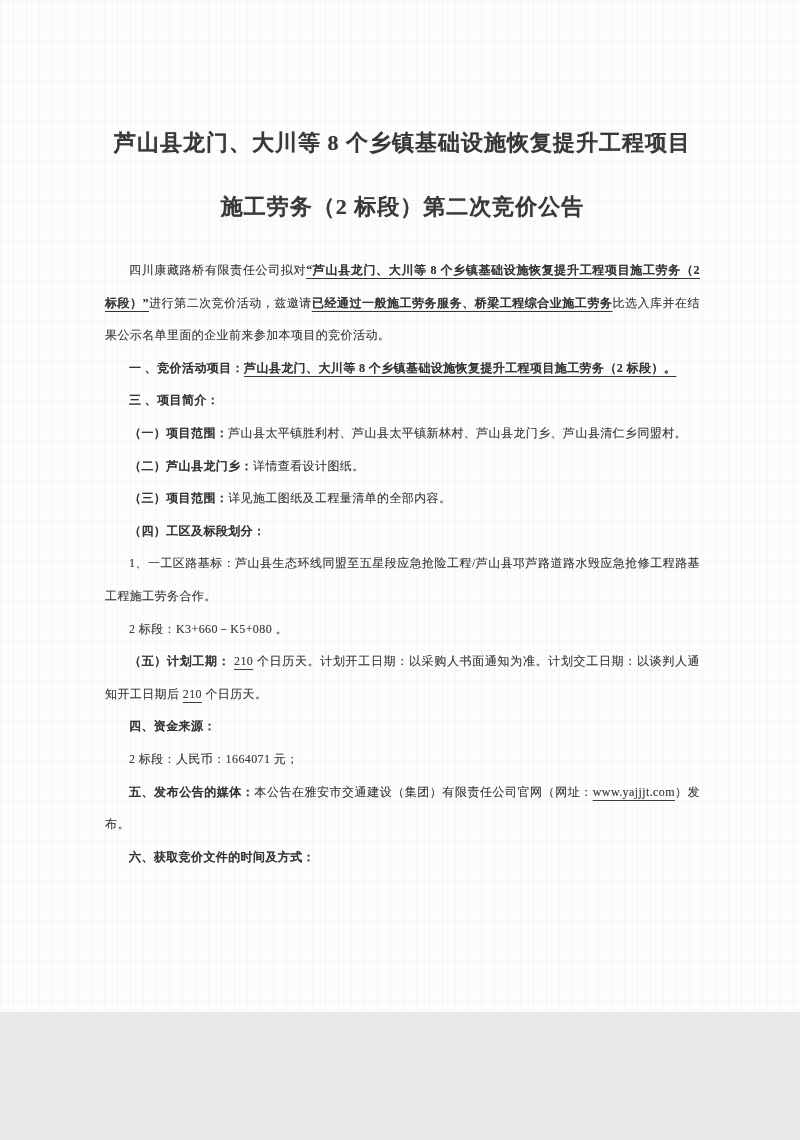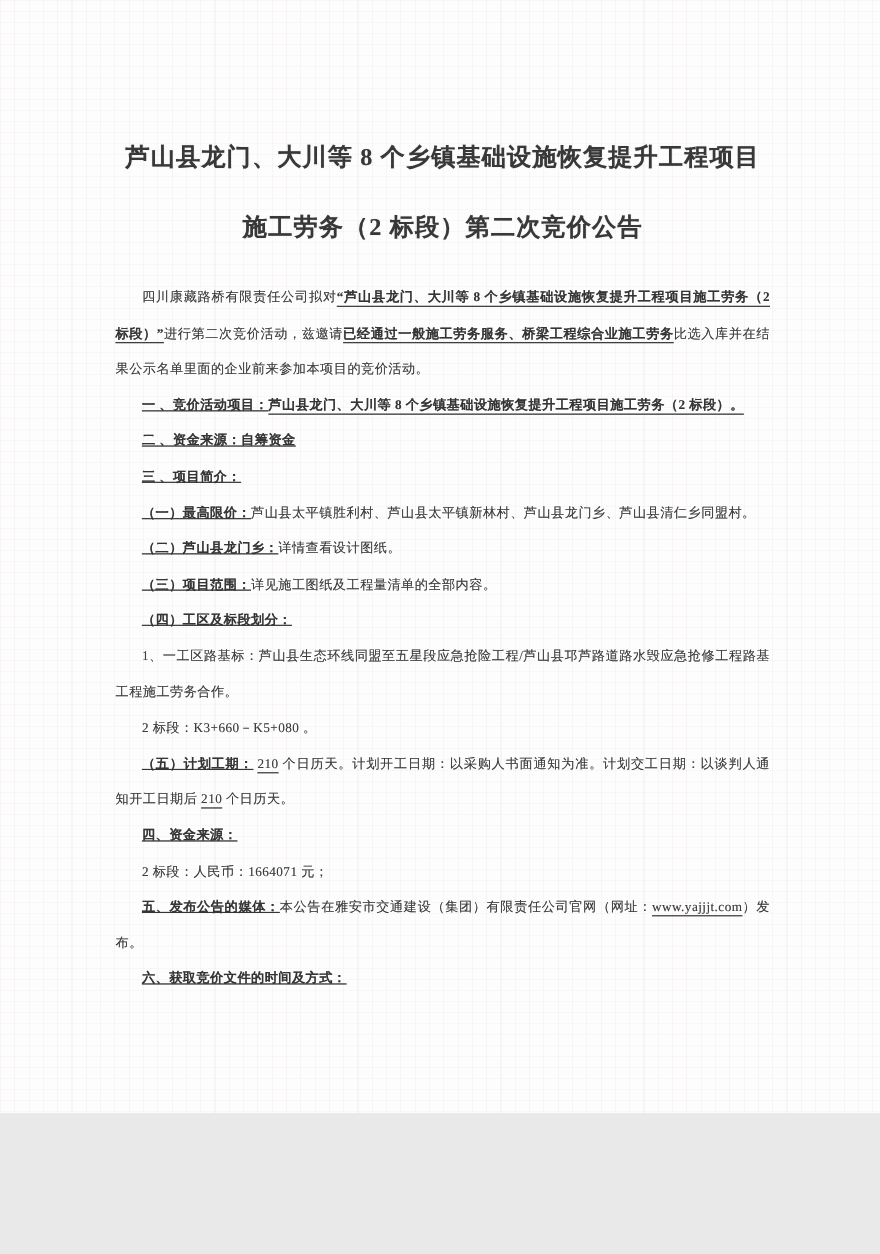--- a/index.html
+++ b/index.html
@@ -39,21 +39,21 @@
     font-size: 12px;
     line-height: 32.6px;
     text-align: justify;
     letter-spacing: 0.4px;
     text-shadow: 0 0 0.6px rgba(80,80,80,0.5);
   }
   .para {
     margin: 0;
     text-indent: 2em;
   }
-  .para .b { font-weight: bold; color: #353535; text-decoration: underline; }
+  .para .b { font-weight: bold; color: #353535; }
   .para .u {
     text-decoration: underline;
     text-decoration-thickness: 1px;
     text-underline-offset: 4px;
   }
   .bottom-edge {
     position: absolute;
     left: 0;
     top: 1131px;
     width: 100%;
@@ -65,23 +65,22 @@
 </head>
 <body>
 
 <div class="page">
   <h1 class="title title-1">芦山县龙门、大川等 8 个乡镇基础设施恢复提升工程项目</h1>
   <h1 class="title title-2">施工劳务（2 标段）第二次竞价公告</h1>
 
   <div class="doc-body" id="doc-body">
       <p class="para"><span>四川康藏路桥有限责任公司拟对</span><span class="b u">“芦山县龙门、大川等 8 个乡镇基础设施恢复提升工程项目施工劳务（2 标段）”</span><span>进行第二次竞价活动，兹邀请</span><span class="b u">已经通过一般施工劳务服务、桥梁工程综合业施工劳务</span><span>比选入库并在结果公示名单里面的企业前来参加本项目的竞价活动。</span></p>
       <p class="para"><span class="b">一 、竞价活动项目：</span><span class="b u">芦山县龙门、大川等 8 个乡镇基础设施恢复提升工程项目施工劳务（2 标段）。 </span></p>
-      <p class="para"><span class="b">二 、资金来源：自筹资金</span></p>
       <p class="para"><span class="b">三 、项目简介：</span></p>
-      <p class="para"><span class="b">（一）最高限价：</span><span>芦山县太平镇胜利村、芦山县太平镇新林村、芦山县龙门乡、芦山县清仁乡同盟村。</span></p>
+      <p class="para"><span class="b">（一）项目范围：</span><span>芦山县太平镇胜利村、芦山县太平镇新林村、芦山县龙门乡、芦山县清仁乡同盟村。</span></p>
       <p class="para"><span class="b">（二）芦山县龙门乡：</span><span>详情查看设计图纸。</span></p>
       <p class="para"><span class="b">（三）项目范围：</span><span>详见施工图纸及工程量清单的全部内容。</span></p>
       <p class="para"><span class="b">（四）工区及标段划分：</span></p>
       <p class="para"><span>1、一工区路基标：芦山县生态环线同盟至五星段应急抢险工程/芦山县邛芦路道路水毁应急抢修工程路基工程施工劳务合作。</span></p>
       <p class="para"><span>2 标段：K3+660－K5+080 。</span></p>
       <p class="para"><span class="b">（五）计划工期：</span><span> </span><span class="u">210</span><span> 个日历天。计划开工日期：以采购人书面通知为准。计划交工日期：以谈判人通知开工日期后 </span><span class="u">210</span><span> 个日历天。</span></p>
       <p class="para"><span class="b">四、资金来源：</span></p>
       <p class="para"><span>2 标段：人民币：1664071 元；</span></p>
       <p class="para"><span class="b">五、发布公告的媒体：</span><span>本公告在雅安市交通建设（集团）有限责任公司官网（网址：</span><span class="u">www.yajjjt.com</span><span>）发布。</span></p>
       <p class="para"><span class="b">六、获取竞价文件的时间及方式：</span></p>

